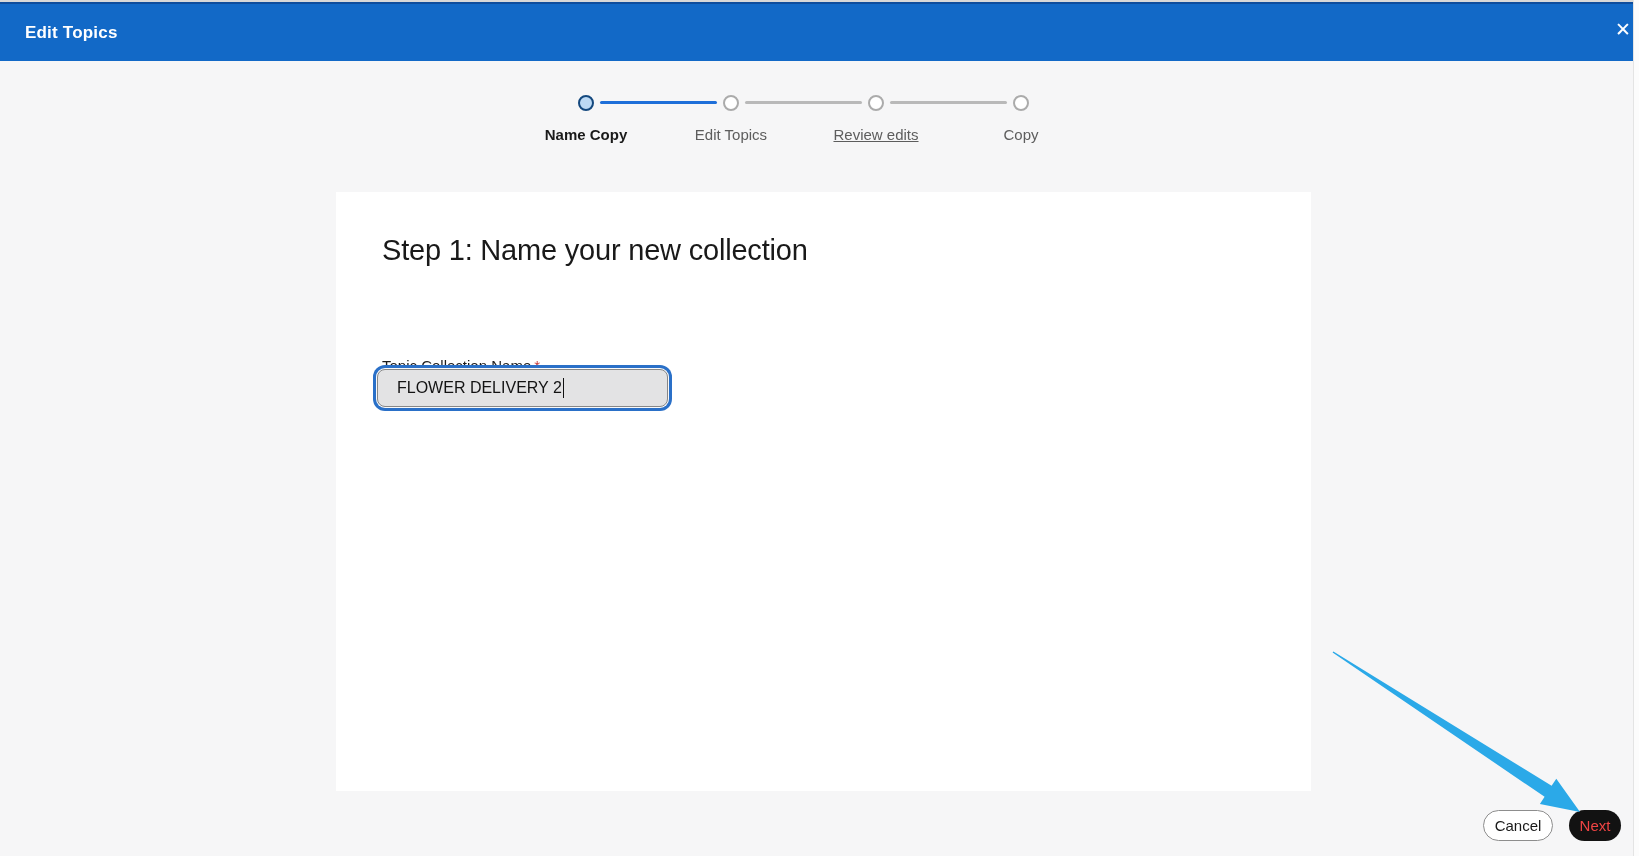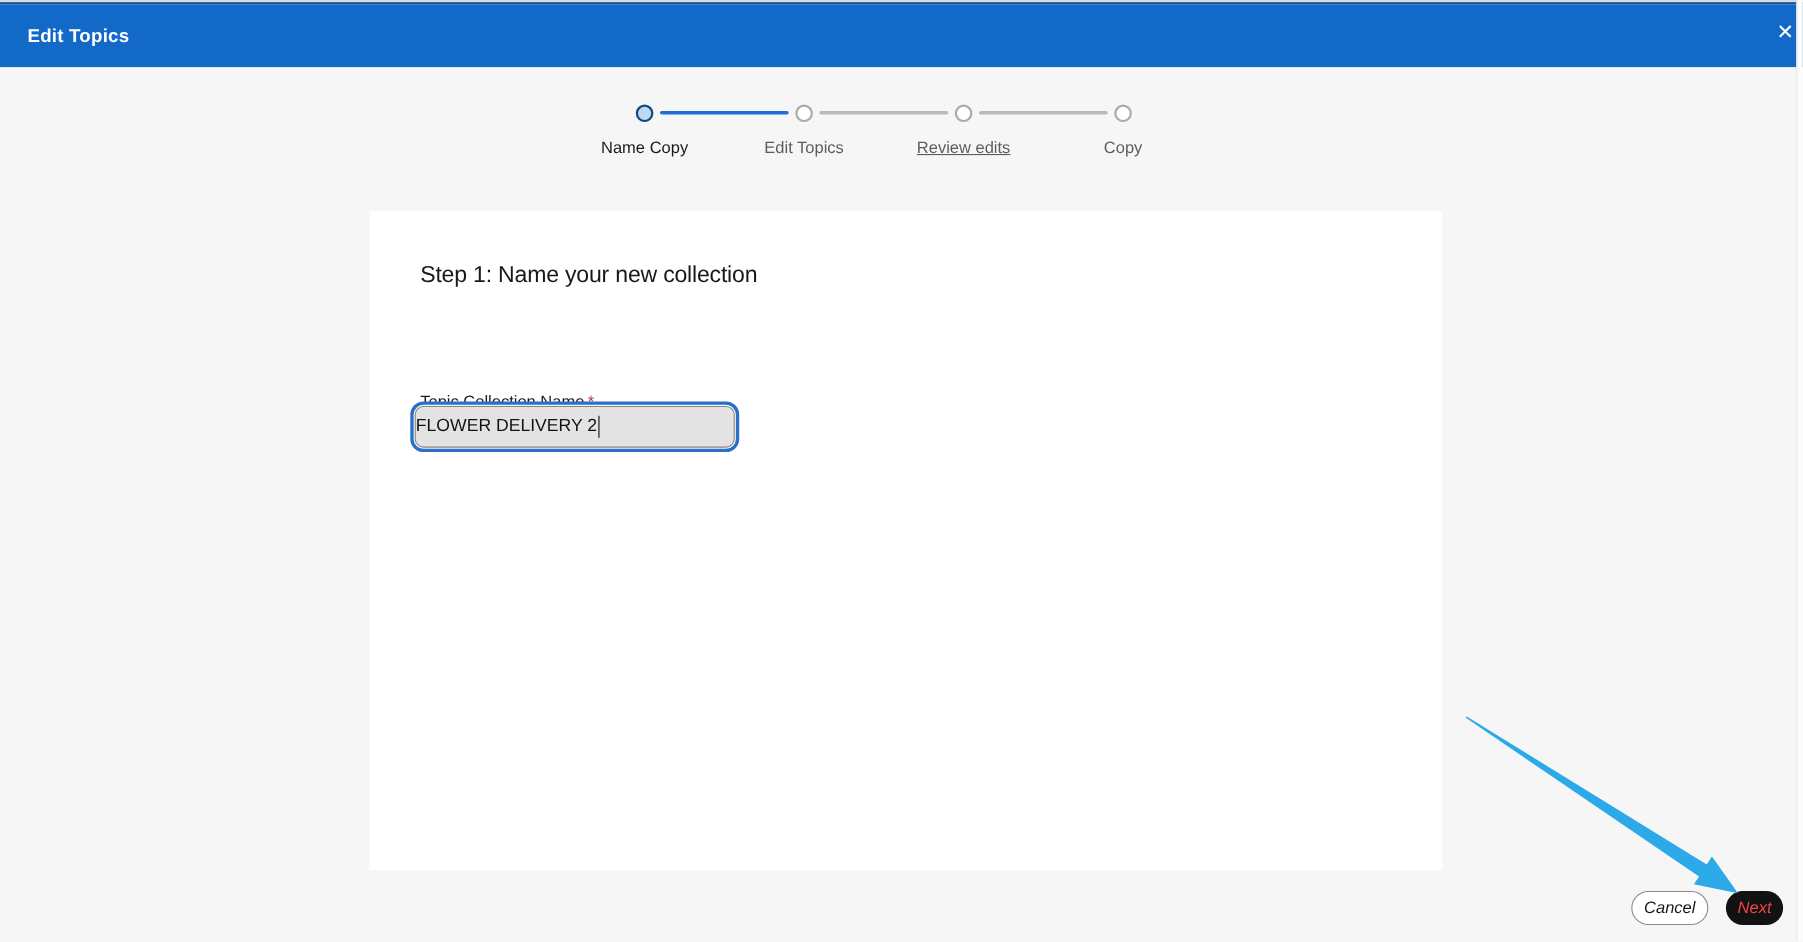--- a/index.html
+++ b/index.html
@@ -39,58 +39,58 @@
   
   .step-circle {
     position:absolute; top:95px; width:16px; height:16px; border-radius:50%;
     background:#ffffff; border:2.5px solid #ababab;
   }
   .step-circle.active { border-color:#14487e; background:#bcd9f4; }
   .step-label {
     position:absolute; top:126px; width:160px; text-align:center;
     font-size:15px; color:#5d5d5d;
   }
-  .step-label.active { color:#1a1a1a; font-weight:400; }
+  .step-label.active { color:#1a1a1a; font-weight:700; }
   .connector { position:absolute; top:101px; height:3px; border-radius:2px; background:#b9b9b9; }
   .connector.done { background:#1e6fd9; }
 
   
   .card {
     position:absolute; left:336px; top:192px; width:975px; height:599px;
     background:#ffffff;
   }
   .card-heading {
     position:absolute; left:46px; top:40px;
-    font-size:21px; line-height:36px; font-weight:400; color:#191919; letter-spacing:-.2px;
+    font-size:29px; line-height:36px; font-weight:400; color:#191919; letter-spacing:-.2px;
   }
   .card-desc {
     position:absolute; left:46px; top:93px; width:878px;
     font-size:15.5px; line-height:22px; color:#404040;
   }
   .field-label {
     position:absolute; left:46px; top:149px;
     font-size:15px; color:#1c1c1c;margin-top:16px;
   }
   .req { color:#c23b3b; margin-left:3px; }
   .text-input {
     position:absolute; left:41px; top:177px; width:291px; height:38px;
     background:#e3e3e4; border:1px solid #878787; border-radius:8px;
     box-shadow: 0 0 0 1px #f8f9fa, 0 0 0 4px #2a70c8;
-    display:flex; align-items:center; padding-left:0;
+    display:flex; align-items:center; padding-left:19px;
     font-size:16px; color:#131313; cursor:text; white-space:nowrap; overflow:hidden;
   }
   .caret {
     display:inline-block; width:1.5px; height:20px; background:#111111; margin-left:1px;
   }
 
   
   .btn {
     position:absolute; top:810px; height:31px; border-radius:16px;
     font-family:"Liberation Sans", sans-serif; font-size:15px; cursor:pointer;
-    display:flex; align-items:center; justify-content:center;font-style:italic;
+    display:flex; align-items:center; justify-content:center;
   }
   .btn-cancel {
     left:1483px; width:70px; background:#ffffff; border:1px solid #8d8d8d; color:#191919;
   }
   .btn-next {
     left:1569px; width:52px; background:#121212; border:none; color:#ef4444;
   }
 
   
   .arrow-overlay {

